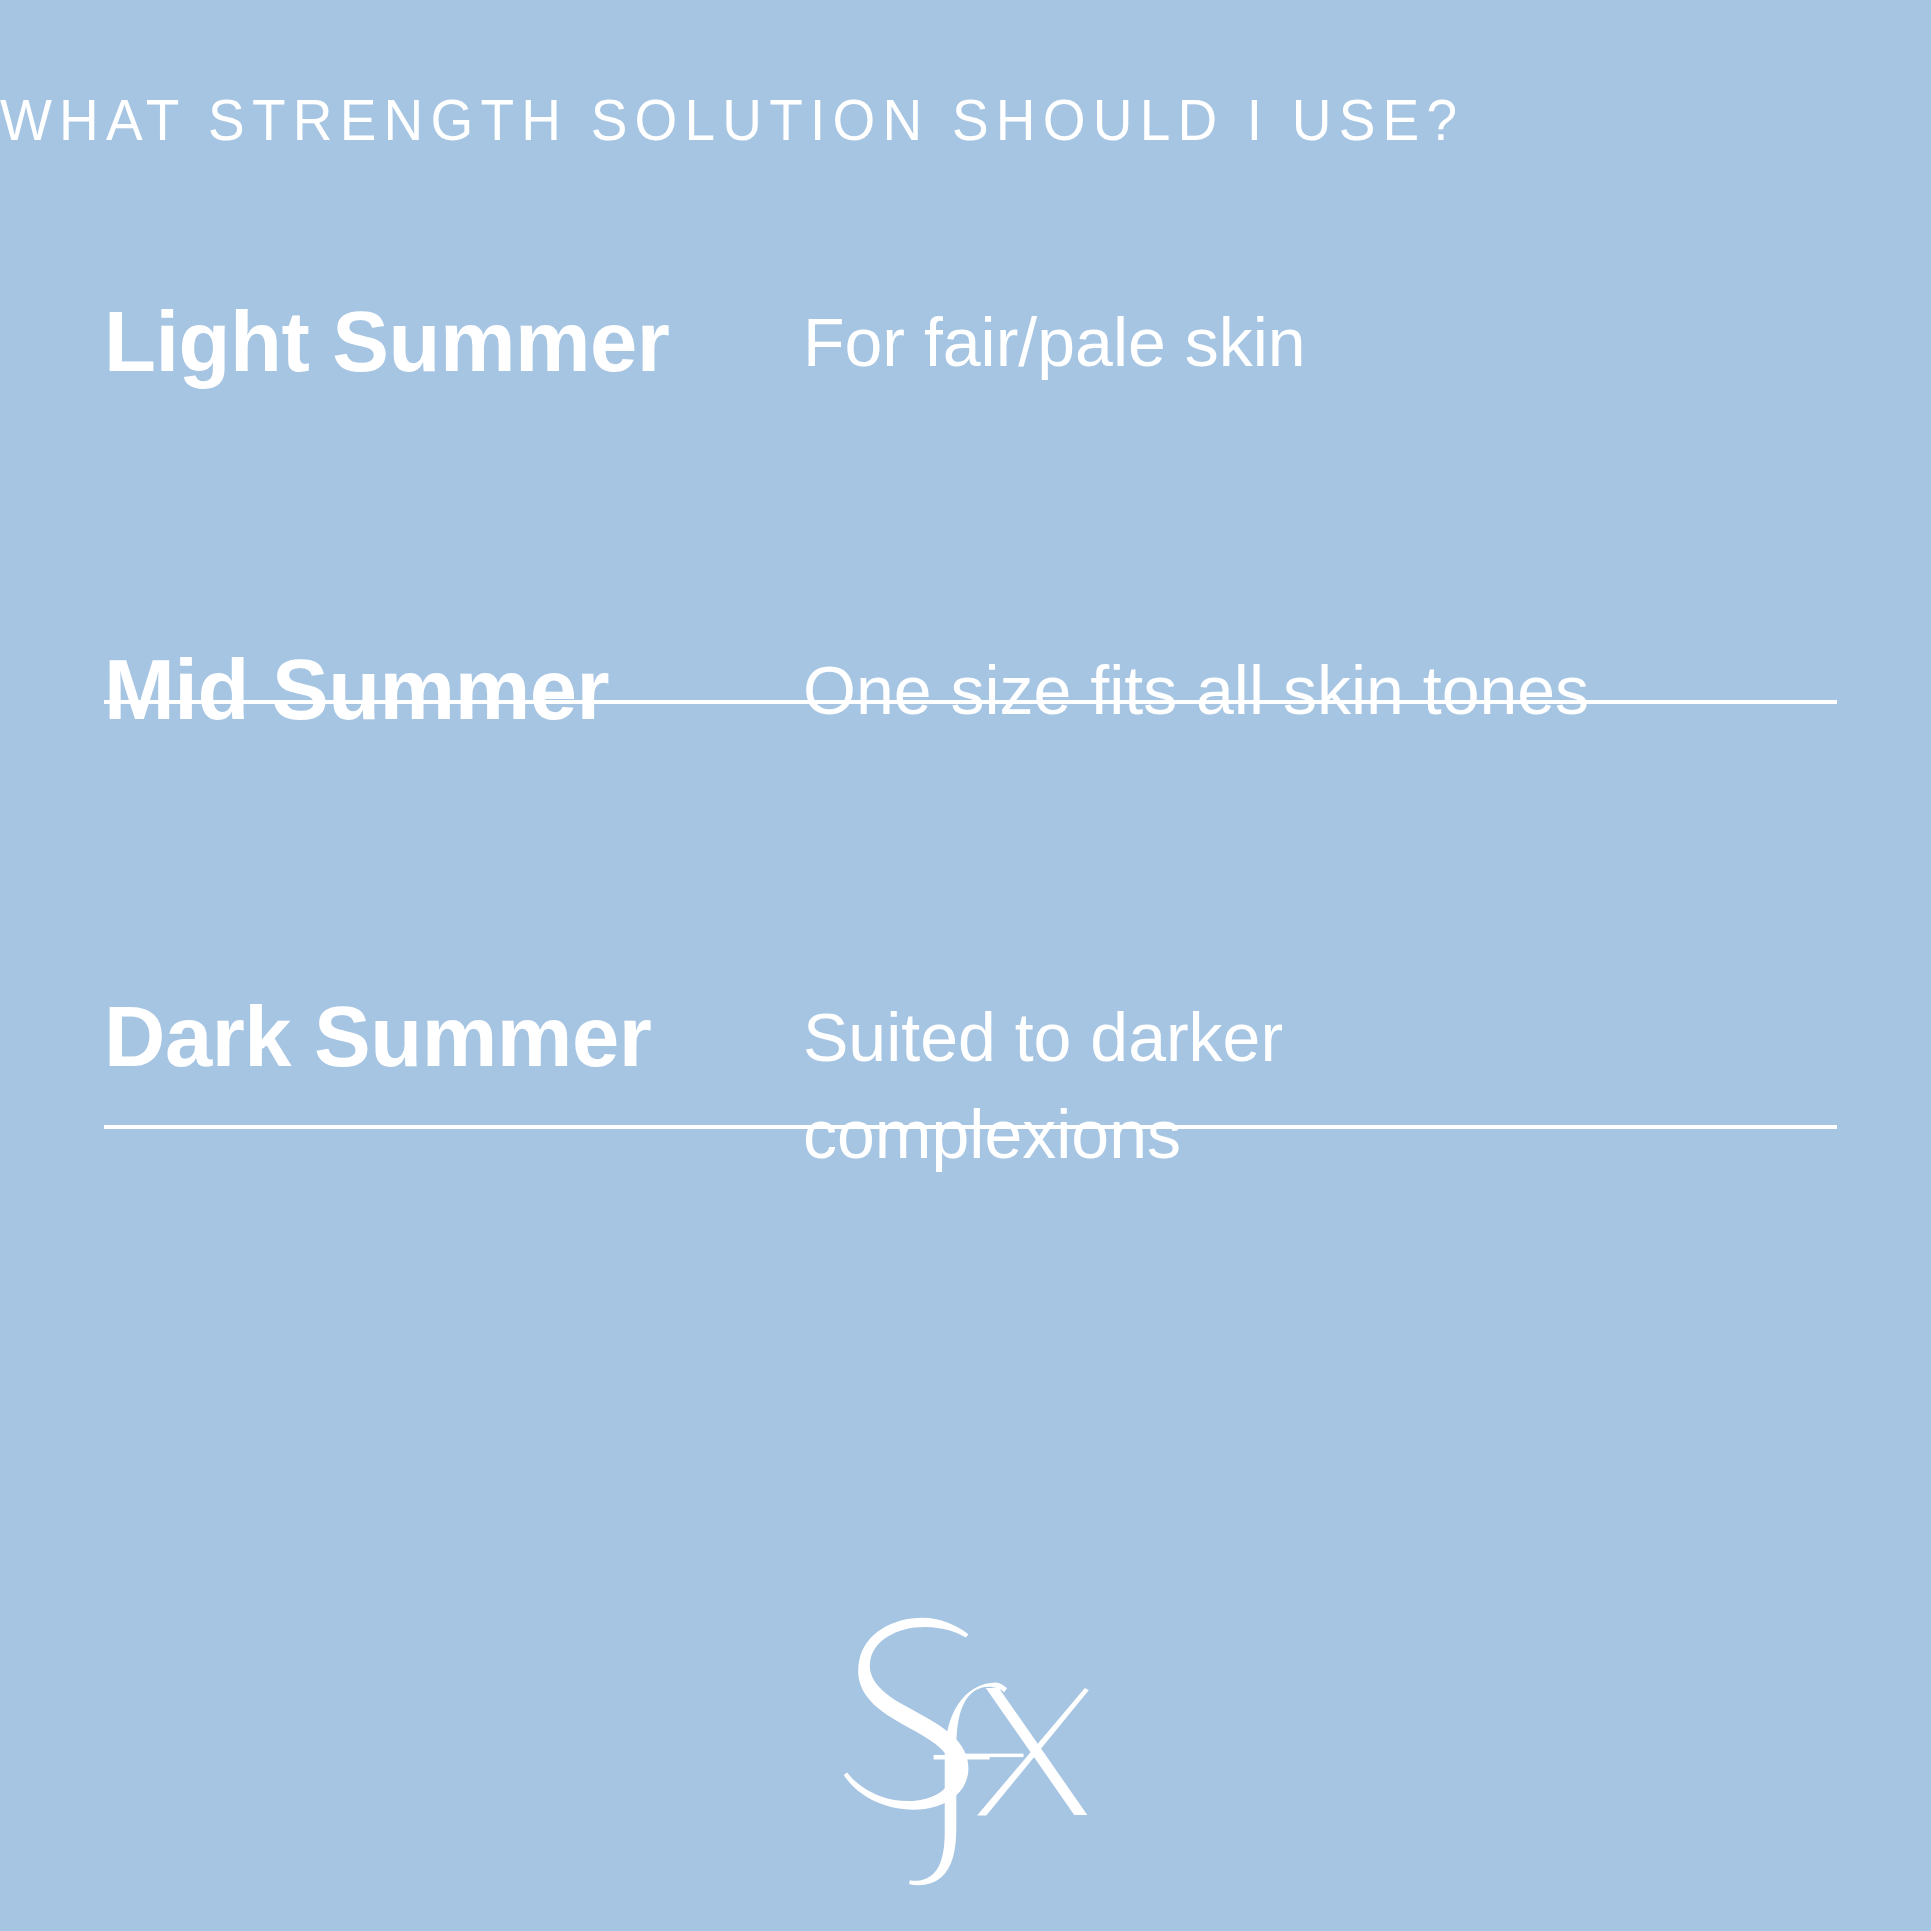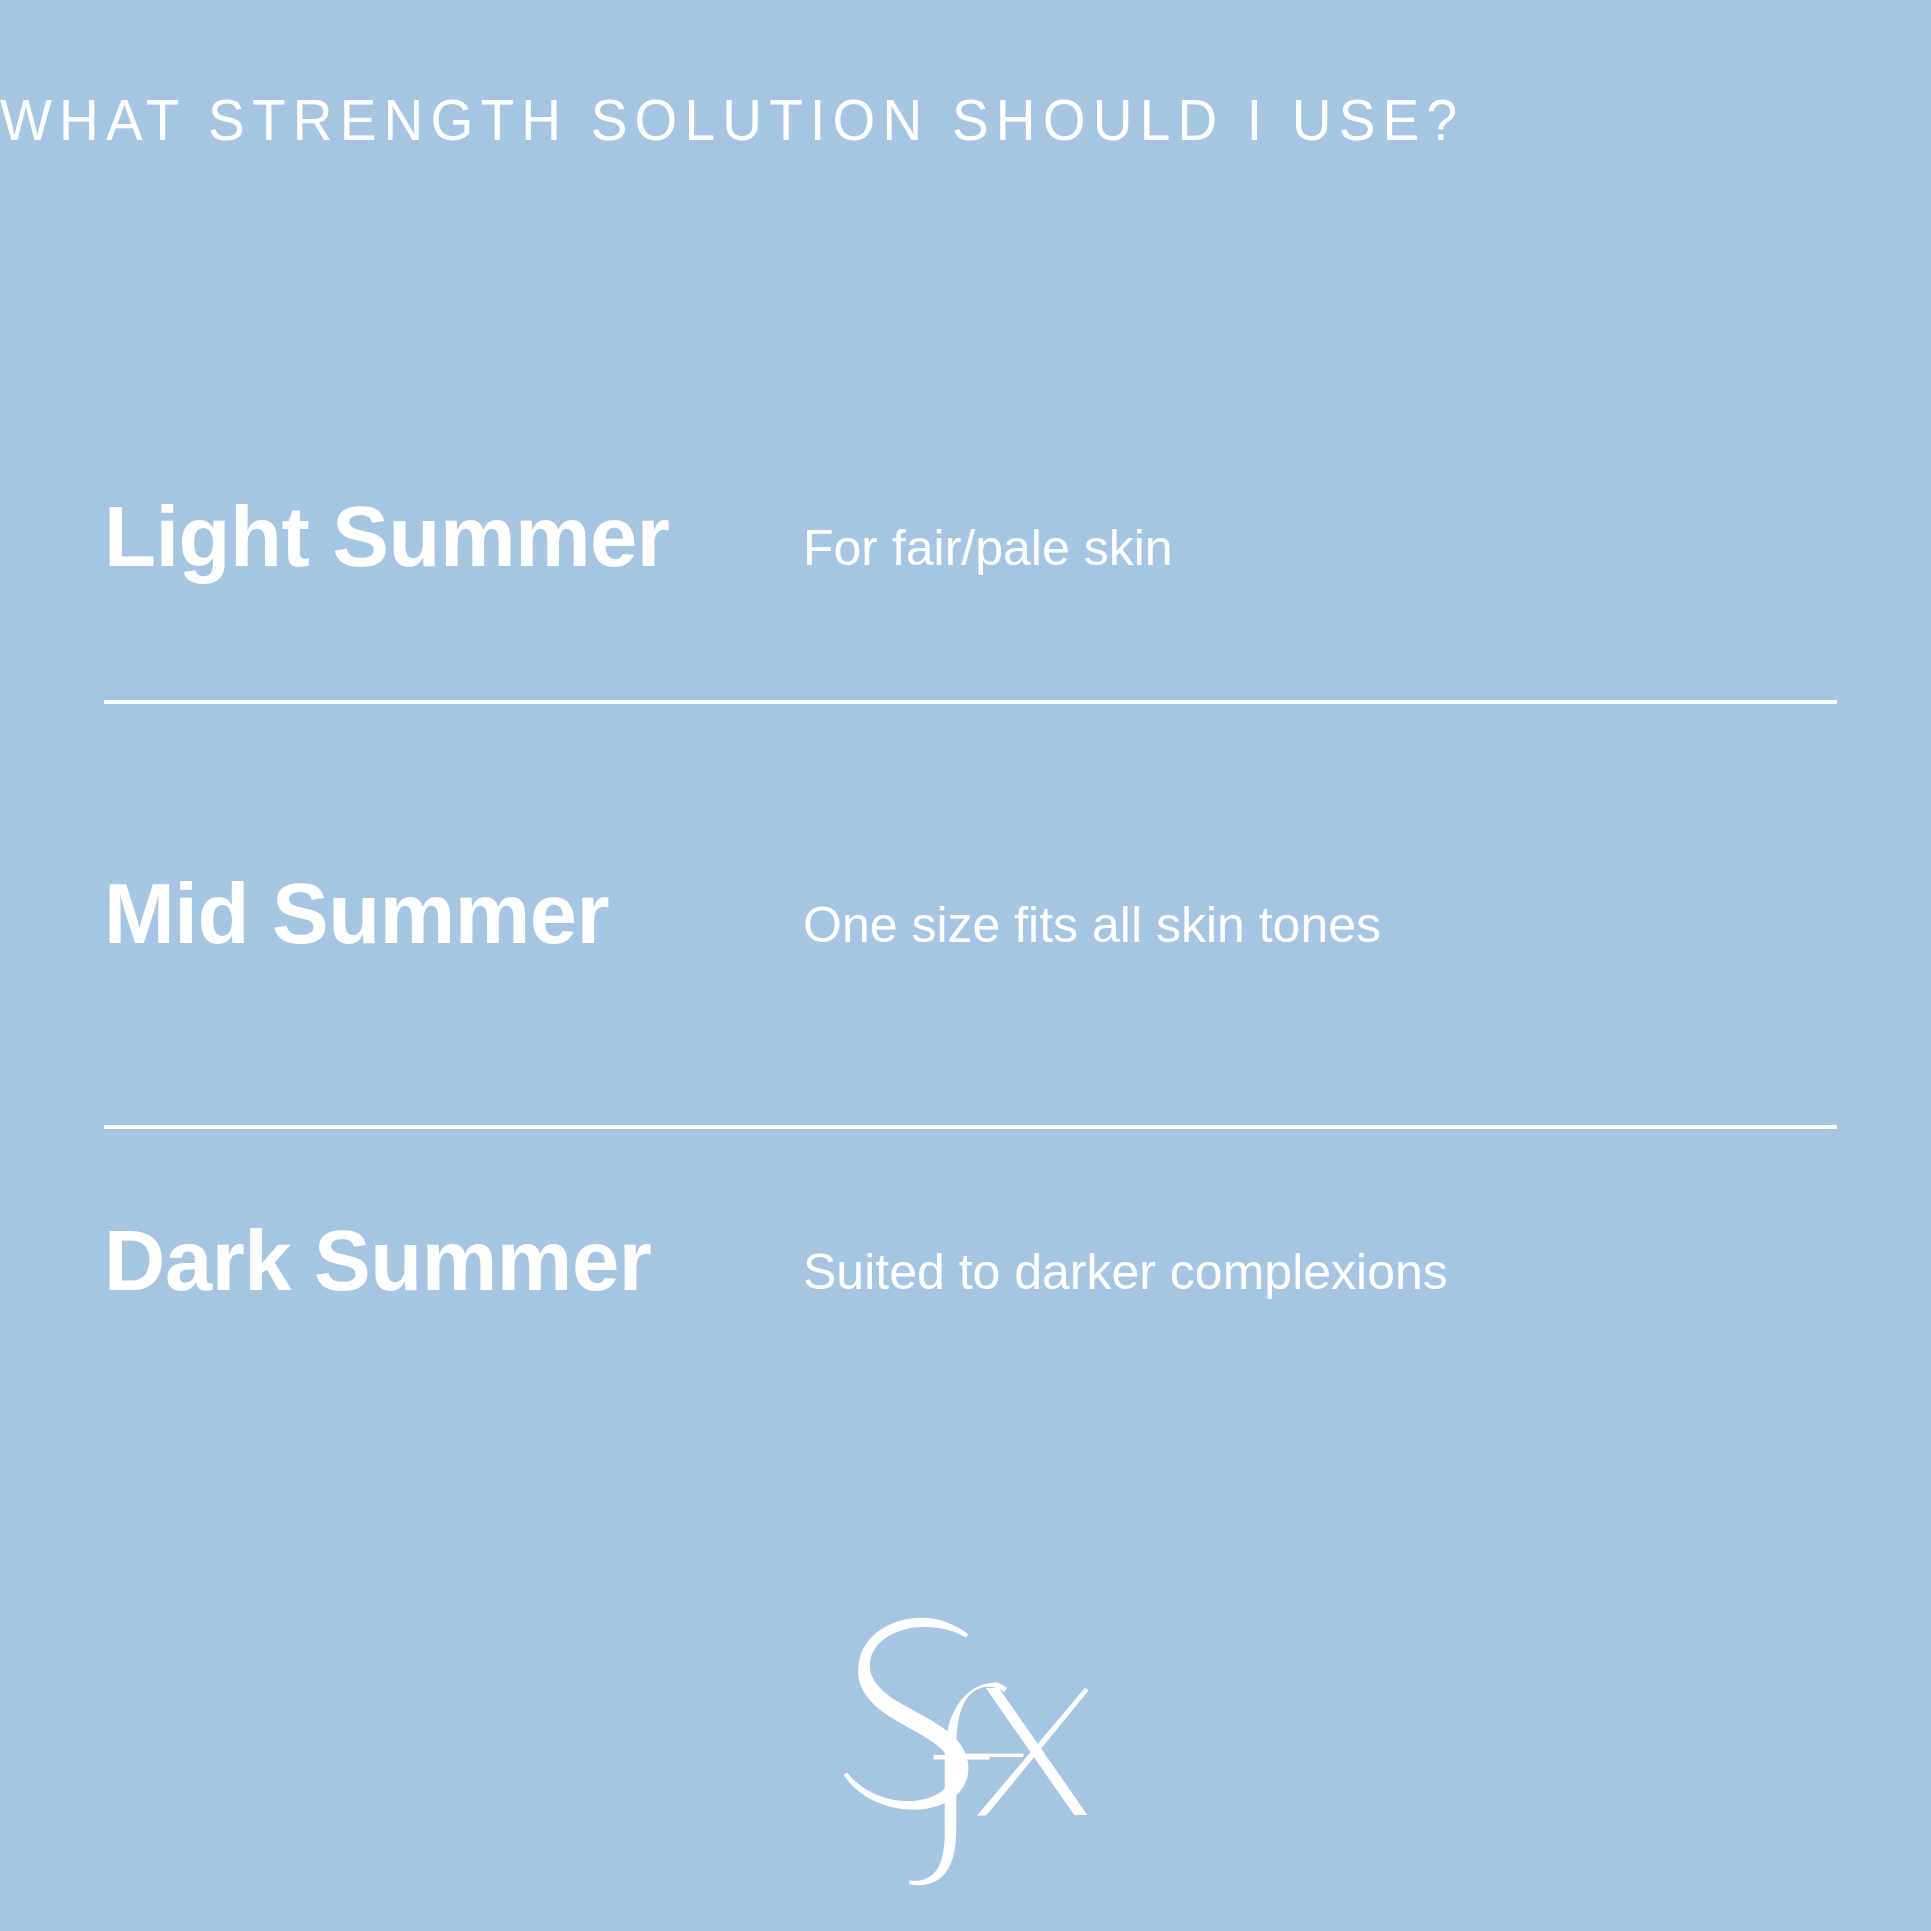--- a/index.html
+++ b/index.html
@@ -44,21 +44,21 @@
     left:0;
     width:1931px;
     height:1303px;
   }
 
   .row {
     position:absolute;
     left:0;
     width:1640px;
     display:flex;
-    align-items:flex-end;
+    align-items:flex-start;
   }
 
   .row-1 { top:  53px; height:290px; }
   .row-2 { top: 401px; height:319px; }
   .row-3 { top: 748px; height:319px; }
 
   .label-col {
     width:803px;
     padding-left:104px;
     flex:0 0 803px;
@@ -73,21 +73,21 @@
   .row-label {
     font-size:85px;
     font-weight:700;
     line-height:1.12;
     letter-spacing:-0.5px;
     color:#ffffff;
     white-space:nowrap;
   }
 
   .row-desc {
-    font-size:50px;
+    font-size:68px;
     font-weight:300;
     line-height:1.42;
     letter-spacing:0px;
     color:#ffffff;
   }
 
   
   .divider {
     position:absolute;
     left:104px;

